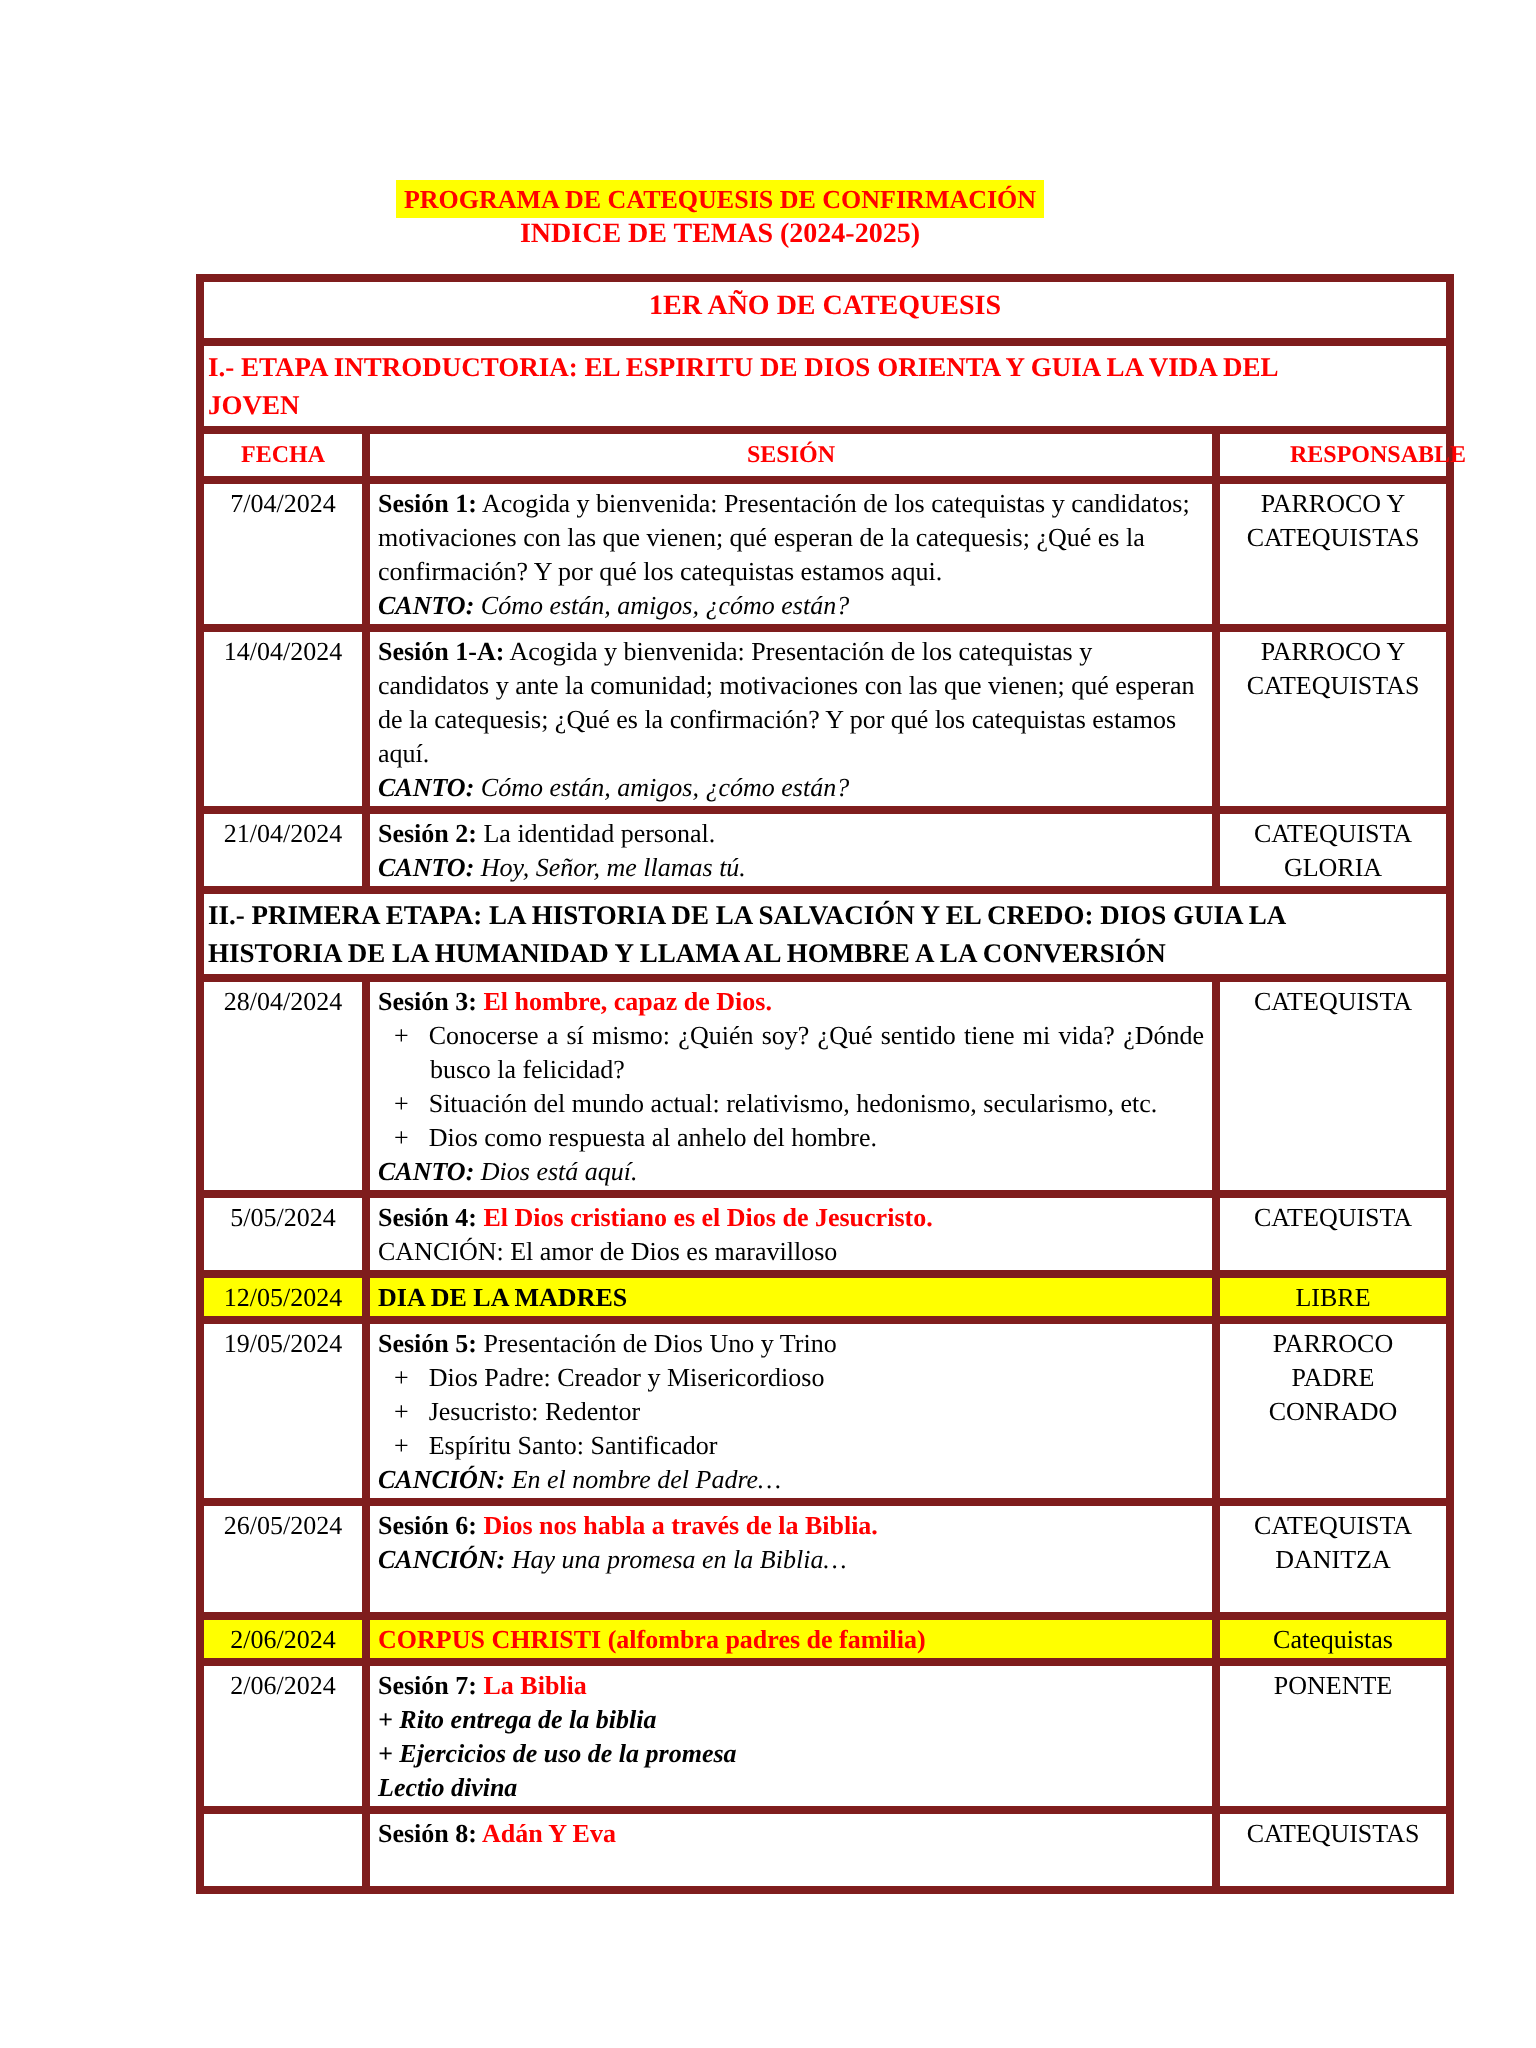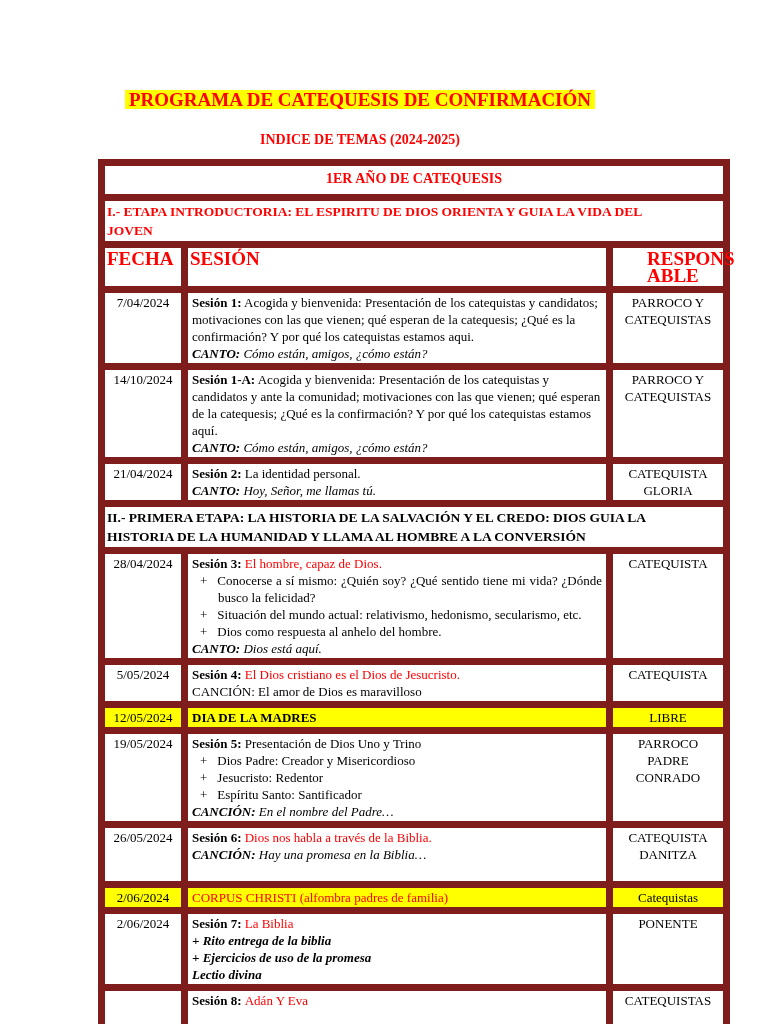--- a/index.html
+++ b/index.html
@@ -17,56 +17,55 @@
   .doc-head{
     margin:90px 0 0 98px;
     width:524px;
     text-align:center;
   }
   .doc-title-hl{
     display:inline-block;
     background:var(--yellow);
     color:var(--red);
     font-weight:bold;
-    font-size:19px;
+    font-size:13px;
     line-height:19px;
     padding:0 4px;
   }
   .doc-subtitle{
-    margin-top:21px;
     color:var(--red);
     font-weight:bold;
     font-size:14px;
     line-height:17px;
   }
   table.program{
     border-collapse:collapse;
     table-layout:fixed;
     width:625px;
     margin:11px 0 0 98px;
     border:2px solid #000;
   }
   table.program td{
-    border:7px solid #7f1d1d;
+    border:4px solid #7f1d1d;
     vertical-align:top;
     padding:1px 4px;
   }
   tr.year-row td{
     text-align:center;font-weight:bold;color:var(--red);
     font-size:14px;line-height:18px;padding:4px 2px 6px;
   }
   tr.stage-row td{
     text-align:left;font-weight:bold;
     font-size:13.5px;line-height:19px;padding:1px 2px;
     white-space:pre-line;
   }
   tr.stage-row.red td{color:var(--red);}
   tr.colhead-row td{
-    color:var(--red);font-weight:bold;
-    font-size:19px;line-height:17px;padding:2px;
+    color:var(--red);font-weight:bold;text-align:center;
+    font-size:12px;line-height:17px;padding:2px;
   }
   .resp-head-inner{
     display:inline-block;width:90px;word-break:break-all;line-height:17px;margin-left:32px;
   }
   .cell-date{
     text-align:center;font-size:13px;line-height:17px;
   }
   .cell-session{
     font-size:13px;line-height:17px;padding:1px 5px 2px 5px;
   }
@@ -76,21 +75,21 @@
   }
   .pad1{padding-top:19px;}
   .resp-small{font-size:9.5px;line-height:11px;font-weight:bold;padding-top:4px;}
   tr.bg-yellow td{background:var(--yellow);}
   tr.bg-blue td{background:var(--blue);}
   .line{white-space:pre-wrap;}
   .line.bullet{padding-left:26px;text-indent:-18px;}
   .line.bullet .marker{margin-right:10px;}
   .line.justify{text-align:justify;}
   .s-b{font-weight:bold;}
-  .s-rb{font-weight:normal;color:var(--red);}
+  .s-rb{font-weight:bold;color:var(--red);}
   .s-i{font-style:italic;font-family:Liberation Serif, serif;}
   .s-bi{font-weight:bold;font-style:italic;}
 </style>
 </head>
 <body>
 
 <div class="doc-head">
   <span class="doc-title-hl">PROGRAMA DE CATEQUESIS DE CONFIRMACIÓN</span>
   <div class="doc-subtitle">INDICE DE TEMAS (2024-2025)</div>
 </div>
@@ -117,21 +116,21 @@
       <tr>
         <td class="cell-date pad1">7/04/2024</td>
         <td class="cell-session">
           <div class="line "><span class="s-b">Sesión 1:</span><span class="s-n"> Acogida y bienvenida: Presentación de los catequistas y candidatos; motivaciones con las que vienen; qué esperan de la catequesis; ¿Qué es la confirmación? Y por qué los catequistas estamos aqui.</span></div>
           <div class="line "><span class="s-bi">CANTO:</span><span class="s-i"> Cómo están, amigos, ¿cómo están?</span></div>
         </td>
         <td class="cell-resp pad1">PARROCO Y
 CATEQUISTAS</td>
       </tr>
       <tr>
-        <td class="cell-date pad1">14/10/2024</td>
+        <td class="cell-date pad1">14/04/2024</td>
         <td class="cell-session">
           <div class="line "><span class="s-b">Sesión 1-A:</span><span class="s-n"> Acogida y bienvenida: Presentación de los catequistas y candidatos y ante la comunidad; motivaciones con las que vienen; qué esperan de la catequesis; ¿Qué es la confirmación? Y por qué los catequistas estamos aquí.</span></div>
           <div class="line "><span class="s-bi">CANTO:</span><span class="s-i"> Cómo están, amigos, ¿cómo están?</span></div>
         </td>
         <td class="cell-resp pad1">PARROCO Y
 CATEQUISTAS</td>
       </tr>
       <tr>
         <td class="cell-date">21/04/2024</td>
         <td class="cell-session">

